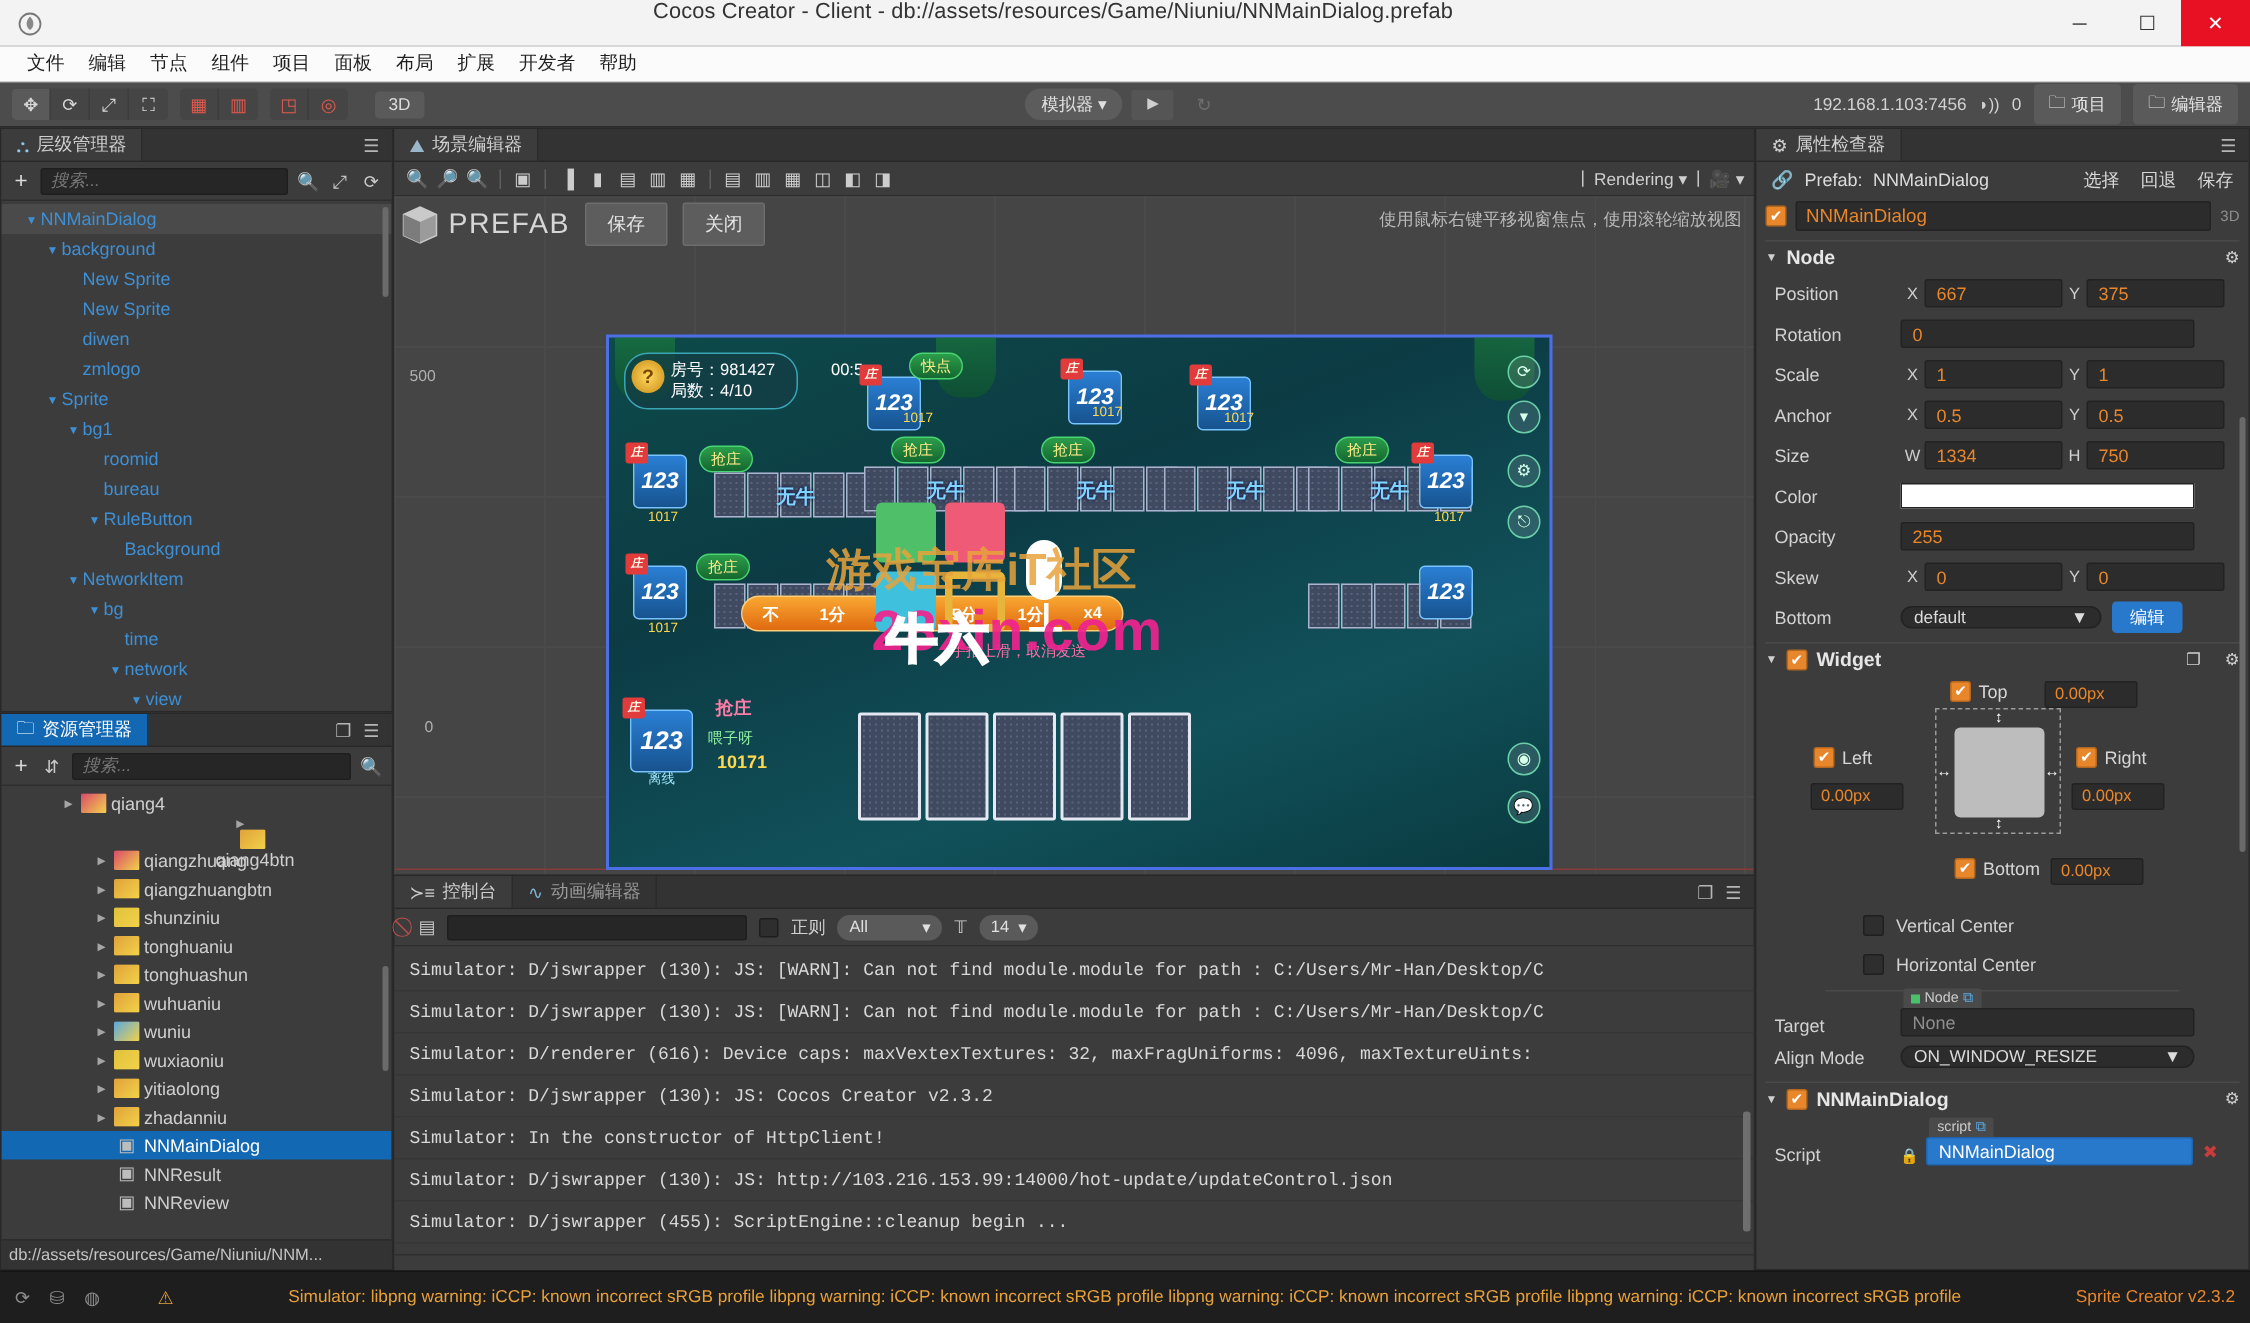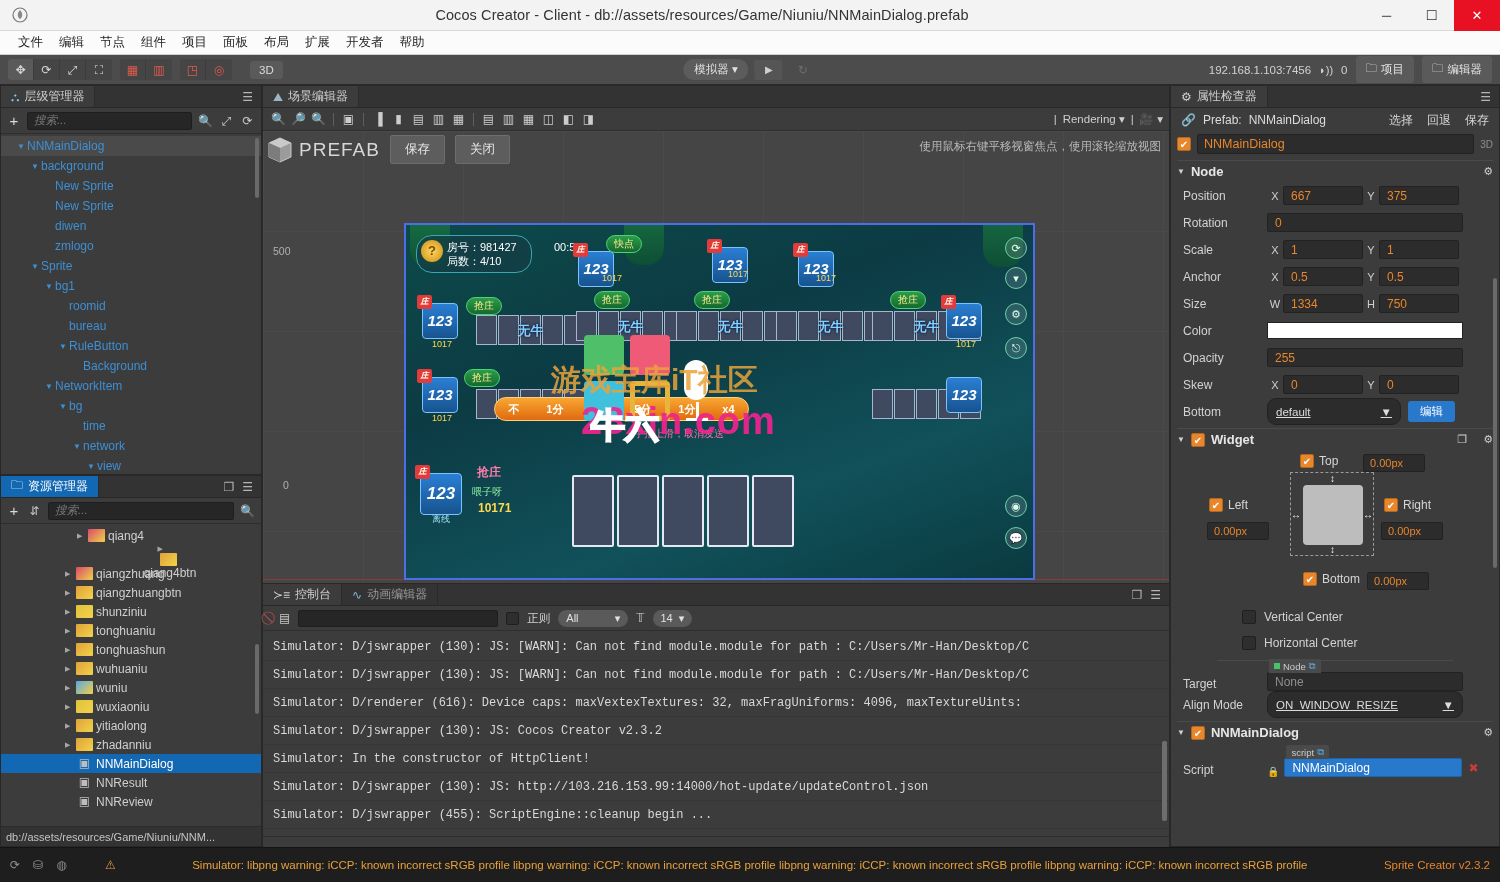--- a/index.html
+++ b/index.html
@@ -11,21 +11,21 @@
     color: #cfcfcf;
     font-size: 12px;
     user-select: none;
   }
   #app { position: relative; width: 1500px; height: 882px; background: #2b2b2b; }
 
   
   .titlebar {
     position: absolute; top: 0; left: 0; width: 1500px; height: 31px;
     background: #f3f3f3; color: #1d1d1d;
-    display: flex; align-items: center;
+    display: flex; align-items: flex-start;
     border-bottom: 1px solid #d8d8d8;
   }
   .titlebar .tb-logo {
     width: 40px; height: 31px; display: flex; align-items: center; justify-content: center;
   }
   .titlebar .tb-title {
     flex: 1; text-align: center; font-size: 14.5px; color: #333; letter-spacing: .1px;
   }
   .tb-btns { display: flex; height: 31px; }
   .tb-btn {
@@ -264,27 +264,27 @@
   }
   .sechead .caret { font-size: 8px; color: #cfcfcf; }
   .sechead .gear { margin-left: auto; color: #cfcfcf; font-size: 11px; font-weight: normal; }
   .prow { height: 27px; display: flex; align-items: center; font-size: 12px; color: #d2d2d2; }
   .plabel { width: 90px; padding-left: 6px; }
   .pfield {
     background: #2c2c2c; border: 1px solid #222; border-radius: 2px; height: 19px;
     display: flex; align-items: center; padding: 0 7px; color: #e8862b; font-size: 12px;
   }
   .axis { width: 16px; color: #cfcfcf; font-size: 11px; text-align: center; }
-  .f-half { width: 80px; }
+  .f-half { width: 92px; }
   .f-full { width: 196px; }
   .colorfield { width: 196px; height: 17px; background: #fff; border: 1px solid #222; }
   .dropdown {
-    background: #2c2c2c; border: 1px solid #222; border-radius: 9px; height: 27px;
+    background: #2c2c2c; border: 1px solid #222; border-radius: 9px; height: 15px;
     display: flex; align-items: center; justify-content: space-between; padding: 0 8px;
-    color: #dcdcdc; font-size: 11.5px; text-decoration: underline;
+    color: #dcdcdc; font-size: 11.5px;
   }
   .bluebtn { background: #2878cc; border-radius: 3px; color: #fff; font-size: 11.5px; padding: 3px 12px; margin-left: 7px; }
   
   .align-wrap { position: relative; height: 150px; margin-top: 4px; }
   .al-chk { position: absolute; display: flex; align-items: center; gap: 5px; font-size: 12px; color: #d6d6d6; }
   .al-val {
     position: absolute; background: #2c2c2c; border: 1px solid #222; border-radius: 2px; height: 18px;
     width: 62px; display: flex; align-items: center; padding: 0 6px; color: #e8862b; font-size: 11px;
   }
   .al-box { position: absolute; left: 113px; top: 18px; width: 84px; height: 84px; border: 1px dashed #9a9a9a; }
@@ -499,21 +499,21 @@
     <div class="a-search">
       <span class="plus">+</span>
       <span class="hicon">⇵</span>
       <div class="sfield">
         <span>搜索...</span>
       </div>
       <span class="hicon">🔍</span>
     </div>
     <div class="alist" id="assets-list">
       <div class="alist-scroll"></div>
-    <div class="arow" style="padding-left: 90px; align-items: center;">
+    <div class="arow" style="padding-left: 56px; align-items: center;">
           <span class="aarrow">▶</span>
           <span class="aicon" style="background: linear-gradient(135deg, rgb(217, 74, 106) 0%, rgb(242, 210, 74) 100%) rgb(217, 74, 106);"></span>
           <span>qiang4</span>
         </div>
         <div class="arow" style="padding-left: 78px; flex-direction: column;">
           <span class="aarrow">▶</span>
           <span class="aicon" style="background: linear-gradient(135deg, rgb(224, 162, 58) 0%, rgb(242, 210, 74) 100%) rgb(224, 162, 58);"></span>
           <span>qiang4btn</span>
         </div>
         <div class="arow" style="padding-left: 78px;">

